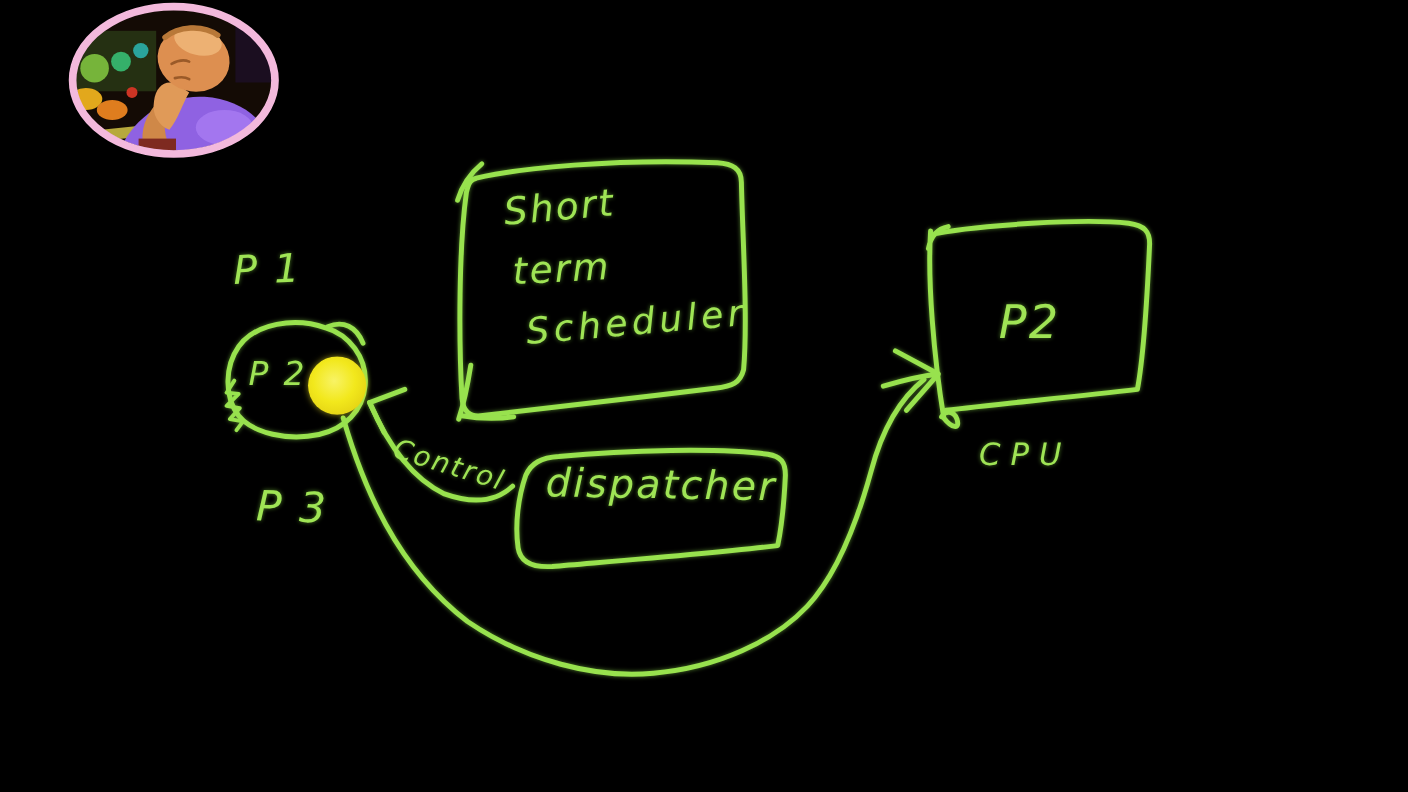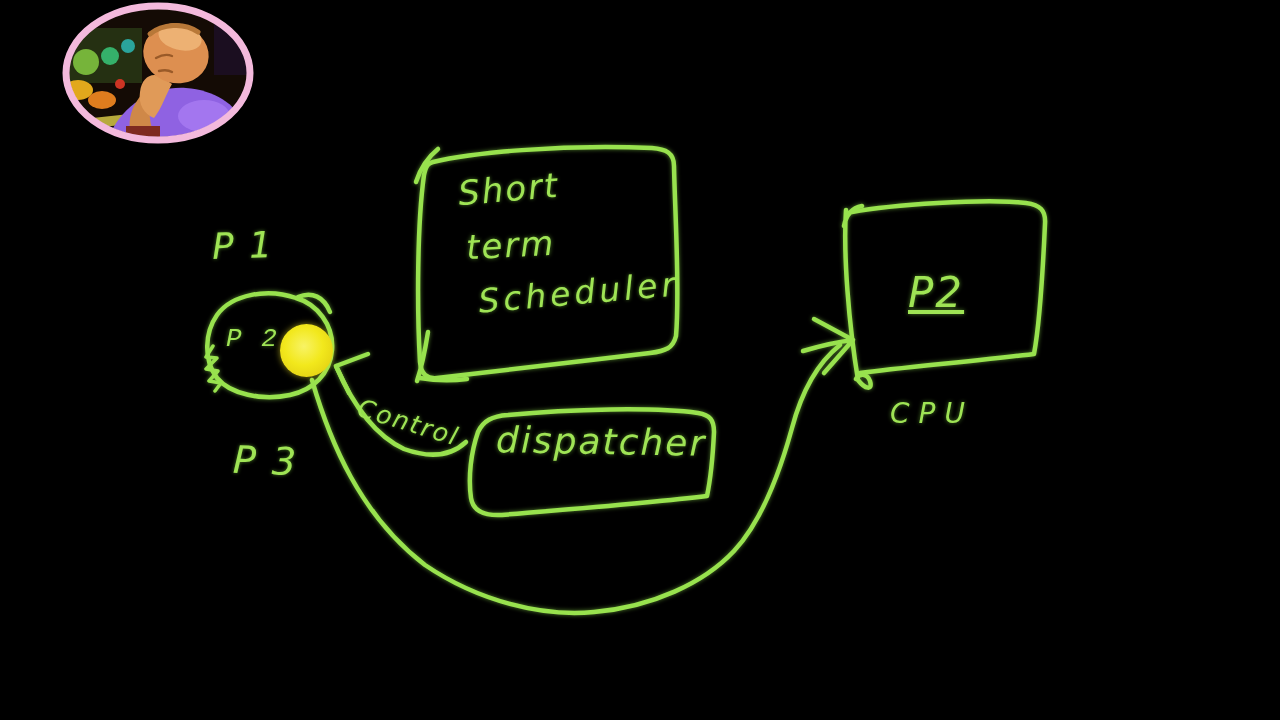--- a/index.html
+++ b/index.html
@@ -55,31 +55,31 @@
          C 800 398, 815 365, 840 345"></path>
     <path d="M 803 351 C 820 346, 836 342, 853 340 M 853 340 L 814 319 M 853 340 L 824 373"></path>
 
     <path d="M 466 442 C 452 455, 432 459, 404 449 C 374 435, 352 403, 336 366"></path>
     <path d="M 336 366 L 368 354 M 336 366 L 349 393"></path>
   </svg>
 
   <div class="pointer-dot"></div>
 
   <div class="hand" style="left:212px;top:228px;font-size:36px;transform:rotate(-2deg);">P 1</div>
-  <div class="hand" style="left:226px;top:326px;font-size:26px;font-family:Liberation Mono, monospace;">P 2</div>
+  <div class="hand" style="left:226px;top:326px;font-size:30px;">P 2</div>
   <div class="hand" style="left:233px;top:442px;font-size:38px;transform:rotate(2deg);">P 3</div>
 
   <div class="hand" style="left:458px;top:172px;font-size:34px;transform:rotate(-5deg);">Short</div>
   <div class="hand" style="left:466px;top:228px;font-size:34px;transform:rotate(-3deg);">term</div>
   <div class="hand" style="left:478px;top:276px;font-size:33px;transform:rotate(-5deg);letter-spacing:4px;">Scheduler</div>
 
   <div class="hand" style="left:356px;top:410px;font-size:25px;transform:rotate(17deg);">Control</div>
   <div class="hand" style="left:496px;top:424px;font-size:36px;transform:rotate(1deg);">dispatcher</div>
 
-  <div class="hand" style="left:908px;top:272px;font-size:42px;text-decoration:underline;">P2</div>
+  <div class="hand" style="left:908px;top:272px;font-size:42px;">P2</div>
   <div class="hand" style="left:890px;top:400px;font-size:28px;letter-spacing:9px;">CPU</div>
 
   <svg class="webcam" width="212" height="150" viewBox="0 0 212 150">
     <defs>
       <clipPath id="camclip">
           <ellipse cx="106" cy="73" rx="89" ry="64"></ellipse>
         </clipPath>
     </defs>
     <g clip-path="url(#camclip)">
       <rect x="0" y="0" width="212" height="150" fill="#140b05"></rect>

